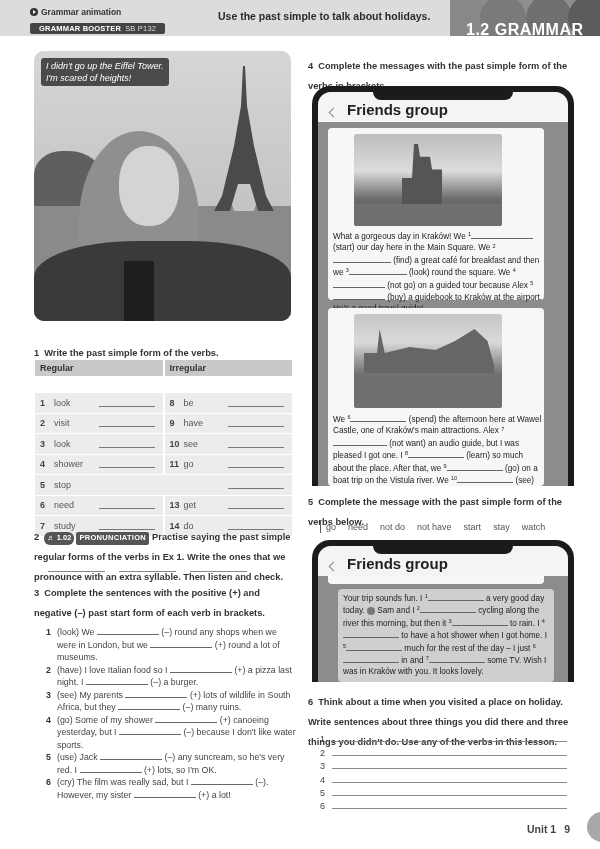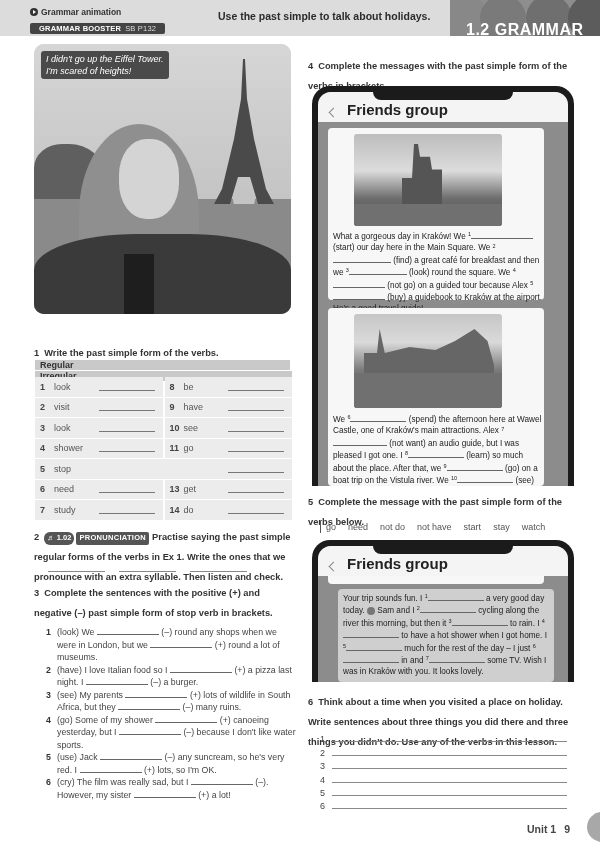--- a/index.html
+++ b/index.html
@@ -13,42 +13,42 @@
   .play-icon { width: 8px; height: 8px; border-radius: 50%; background: #333; position: relative; margin-right: 3px; }
   .play-icon::after { content: ""; position: absolute; left: 3px; top: 2px; border-left: 3px solid #fff; border-top: 2px solid transparent; border-bottom: 2px solid transparent; }
   .booster { margin-top: 3px; display: inline-block; background: #444; color: #fff; font-size: 7.5px; font-weight: bold; padding: 1px 9px; border-radius: 2px; letter-spacing: 0.2px; }
   .booster .sb { font-weight: normal; color: #ddd; margin-left: 4px; }
   .hdr-center { position: absolute; left: 218px; top: 10px; font-size: 10.5px; font-weight: bold; color: #2b2b2b; }
   .hdr-right { position: absolute; left: 450px; top: 0; width: 150px; height: 36px; background: #8e8e8e; overflow: hidden; }
   .circ { position: absolute; border-radius: 50%; background: #7a7a7a; width: 46px; height: 46px; top: -5px; }
   .hdr-title { position: absolute; left: 16px; top: 8px; font-size: 16px; font-weight: bold; color: #fff; letter-spacing: 0.5px; margin-top: 13px; }
 
   
-  .photo { position: absolute; left: 34px; top: 44px; width: 257px; height: 270px; border-radius: 10px; overflow: hidden;
+  .photo { position: absolute; left: 34px; top: 51px; width: 257px; height: 270px; border-radius: 10px; overflow: hidden;
     background: linear-gradient(180deg, #cfcfcf 0%, #b9b9b9 50%, #7d7d7d 60%, #5a5a5a 100%); }
   .photo .sky { position: absolute; left: 0; top: 0; width: 100%; height: 160px; background: linear-gradient(180deg, #d6d6d6, #c4c4c4); }
   .photo .trees { position: absolute; left: 0; top: 100px; width: 70px; height: 60px; background: #5f5f5f; border-radius: 40% 50% 10% 10%; }
   .photo .ground { position: absolute; left: 0; top: 155px; width: 100%; height: 123px; background: #8a8a8a; }
   .tower { position: absolute; left: 180px; top: 15px; width: 60px; height: 145px; }
   .person-hair { position: absolute; left: 45px; top: 80px; width: 120px; height: 180px; background: #8f8f8f; border-radius: 50% 50% 30% 30%; }
   .person-face { position: absolute; left: 85px; top: 95px; width: 60px; height: 80px; background: #d4d4d4; border-radius: 45%; }
   .person-body { position: absolute; left: 0; top: 190px; width: 257px; height: 90px; background: #3a3a3a; border-radius: 40% 40% 0 0; }
   .person-scarf { position: absolute; left: 90px; top: 210px; width: 30px; height: 70px; background: #1e1e1e; }
   .speech { position: absolute; left: 7px; top: 7px; background: #4a4a4a; color: #fff; font-style: italic; font-size: 9px; line-height: 12px; padding: 2px 5px; border-radius: 3px; }
 
   
   .ex-title { font-size: 9.3px; line-height: 20px; font-weight: bold; color: #333; }
   .ex-title .num { margin-right: 5px; }
   .ex1 { position: absolute; left: 34px; top: 343px; width: 258px; }
   .verb-table { position: absolute; left: 35px; top: 360px; width: 257px; }
   .vt-row { display: flex; height: 20.5px; margin-bottom: 0; }
   .vt-cell { flex: 1; background: #ececec; margin-right: 2px; margin-bottom: 1px; display: flex; align-items: center; font-size: 9px; color: #555; padding-left: 5px; position: relative; }
   .vt-cell:last-child { margin-right: 0; }
   .vt-head .vt-cell { background: #c9c9c9; font-weight: bold; color: #333; height: 16px; }
-  .vt-head { height: 17px; flex-direction: column; }
+  .vt-head { height: 33px; }
   .vt-num { font-weight: bold; color: #444; width: 14px; }
   .vt-line { position: absolute; right: 8px; bottom: 6px; width: 56px; border-bottom: 1px solid #777; }
 
   .ex2 { position: absolute; left: 34px; top: 527px; width: 262px; font-size: 9.3px; line-height: 12.5px; }
   .audio-badge { display: inline-block; background: #555; color: #fff; font-size: 7.5px; font-weight: bold; padding: 0 3px; border-radius: 6px; margin-right: 2px; }
   .pron-badge { display: inline-block; background: #555; color: #fff; font-size: 7.5px; font-weight: bold; padding: 0 3px; border-radius: 2px; margin-right: 3px; letter-spacing: 0.3px; }
   .ex2-lines { position: absolute; left: 48px; top: 571px; display: flex; gap: 14px; }
   .ex2-lines span { width: 57px; border-bottom: 1px solid #888; height: 1px; }
 
   .ex3 { position: absolute; left: 34px; top: 583px; width: 262px; }
@@ -222,21 +222,21 @@
   <span class="ex-title"><span class="num">2</span></span><span class="audio-badge">♬ <span>1.02</span></span><span class="pron-badge">PRONUNCIATION</span><span class="ex-title" style="font-size:9.3px">Practise saying the past simple regular forms of the verbs in Ex 1. Write the ones that we pronounce with an extra syllable. Then listen and check.</span>
 </div>
 <div class="ex2-lines">
   <span></span>
   <span></span>
   <span></span>
 </div>
 
 <div class="ex3">
   <div class="ex-title">
-    <span class="num">3</span><span>Complete the sentences with the positive (+) and negative (–) past simple form of stop verb in brackets.</span>
+    <span class="num">3</span><span>Complete the sentences with the positive (+) and negative (–) past start form of each verb in brackets.</span>
   </div>
   <div class="ex3-items" id="ex3-items">
       <div class="ex3-item">
         <span class="n">1</span>
         <span><span>(look)  We </span><span class="blank" style="width:62px"></span><span> (–) round any shops when we were in London, but we </span><span class="blank" style="width:62px"></span><span> (+) round a lot of museums.</span></span>
       </div>
       <div class="ex3-item">
         <span class="n">2</span>
         <span><span>(have)  I love Italian food so I </span><span class="blank" style="width:62px"></span><span> (+) a pizza last night. I </span><span class="blank" style="width:62px"></span><span> (–) a burger.</span></span>
       </div>

